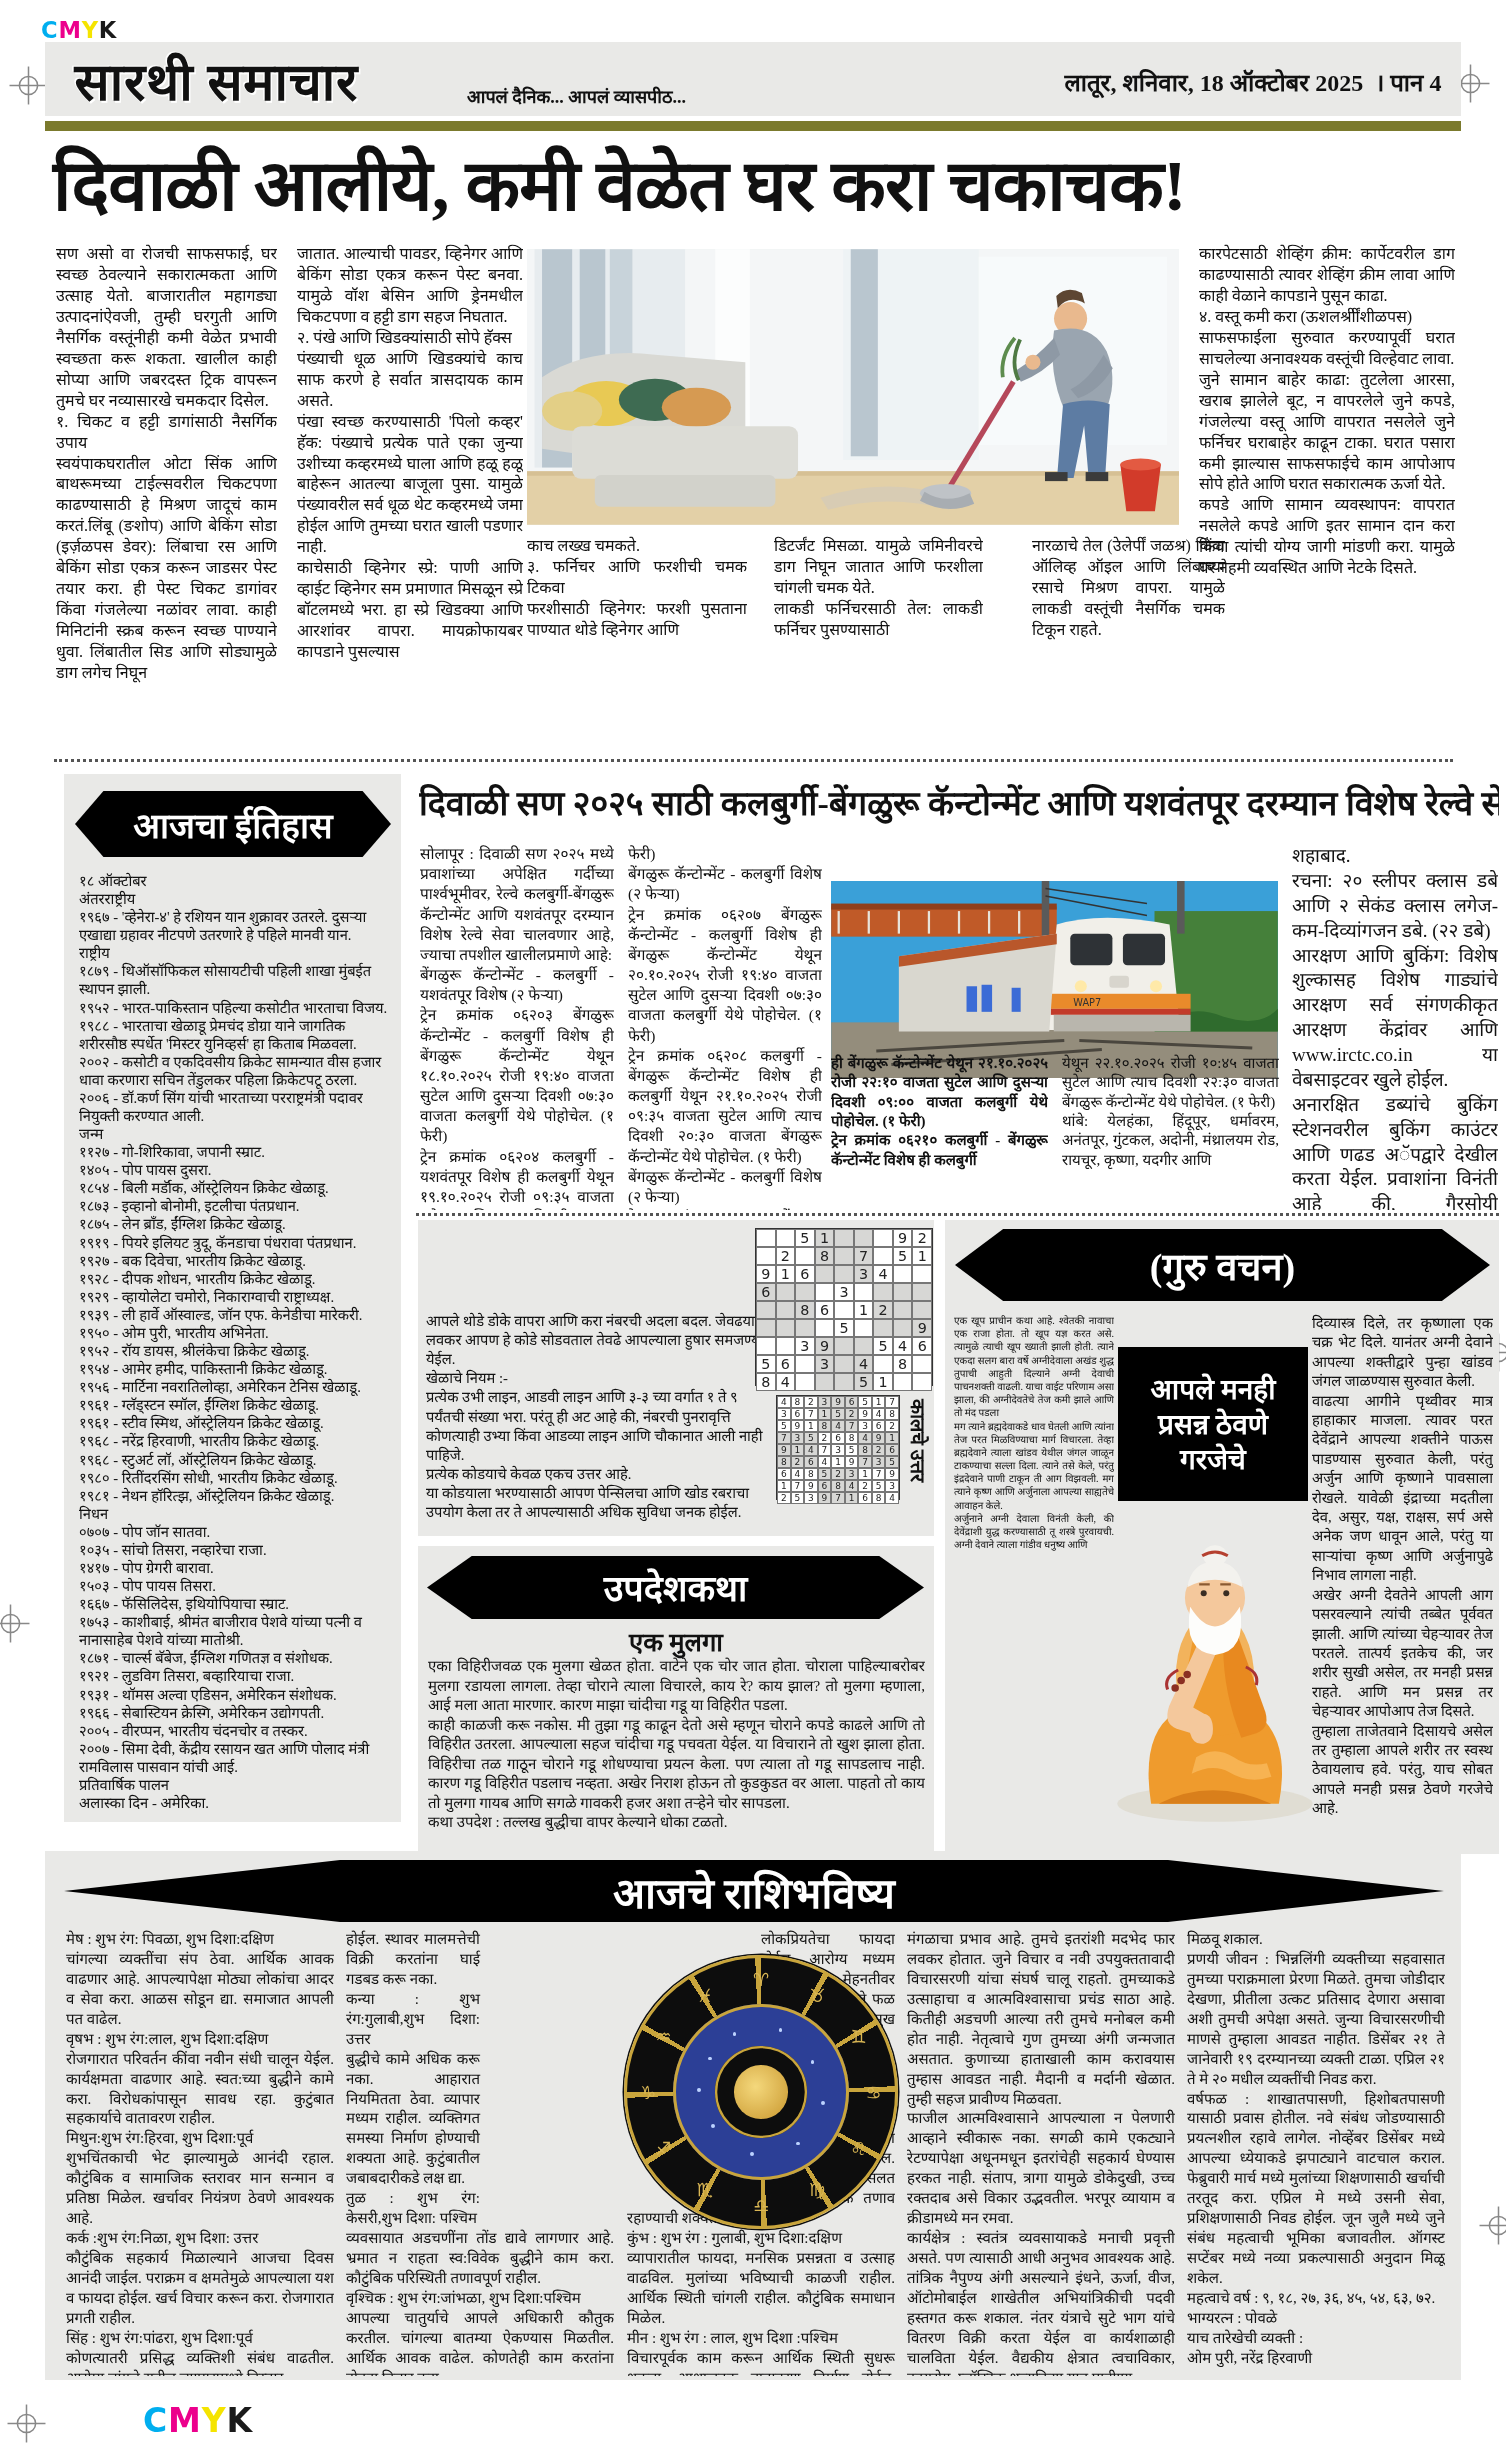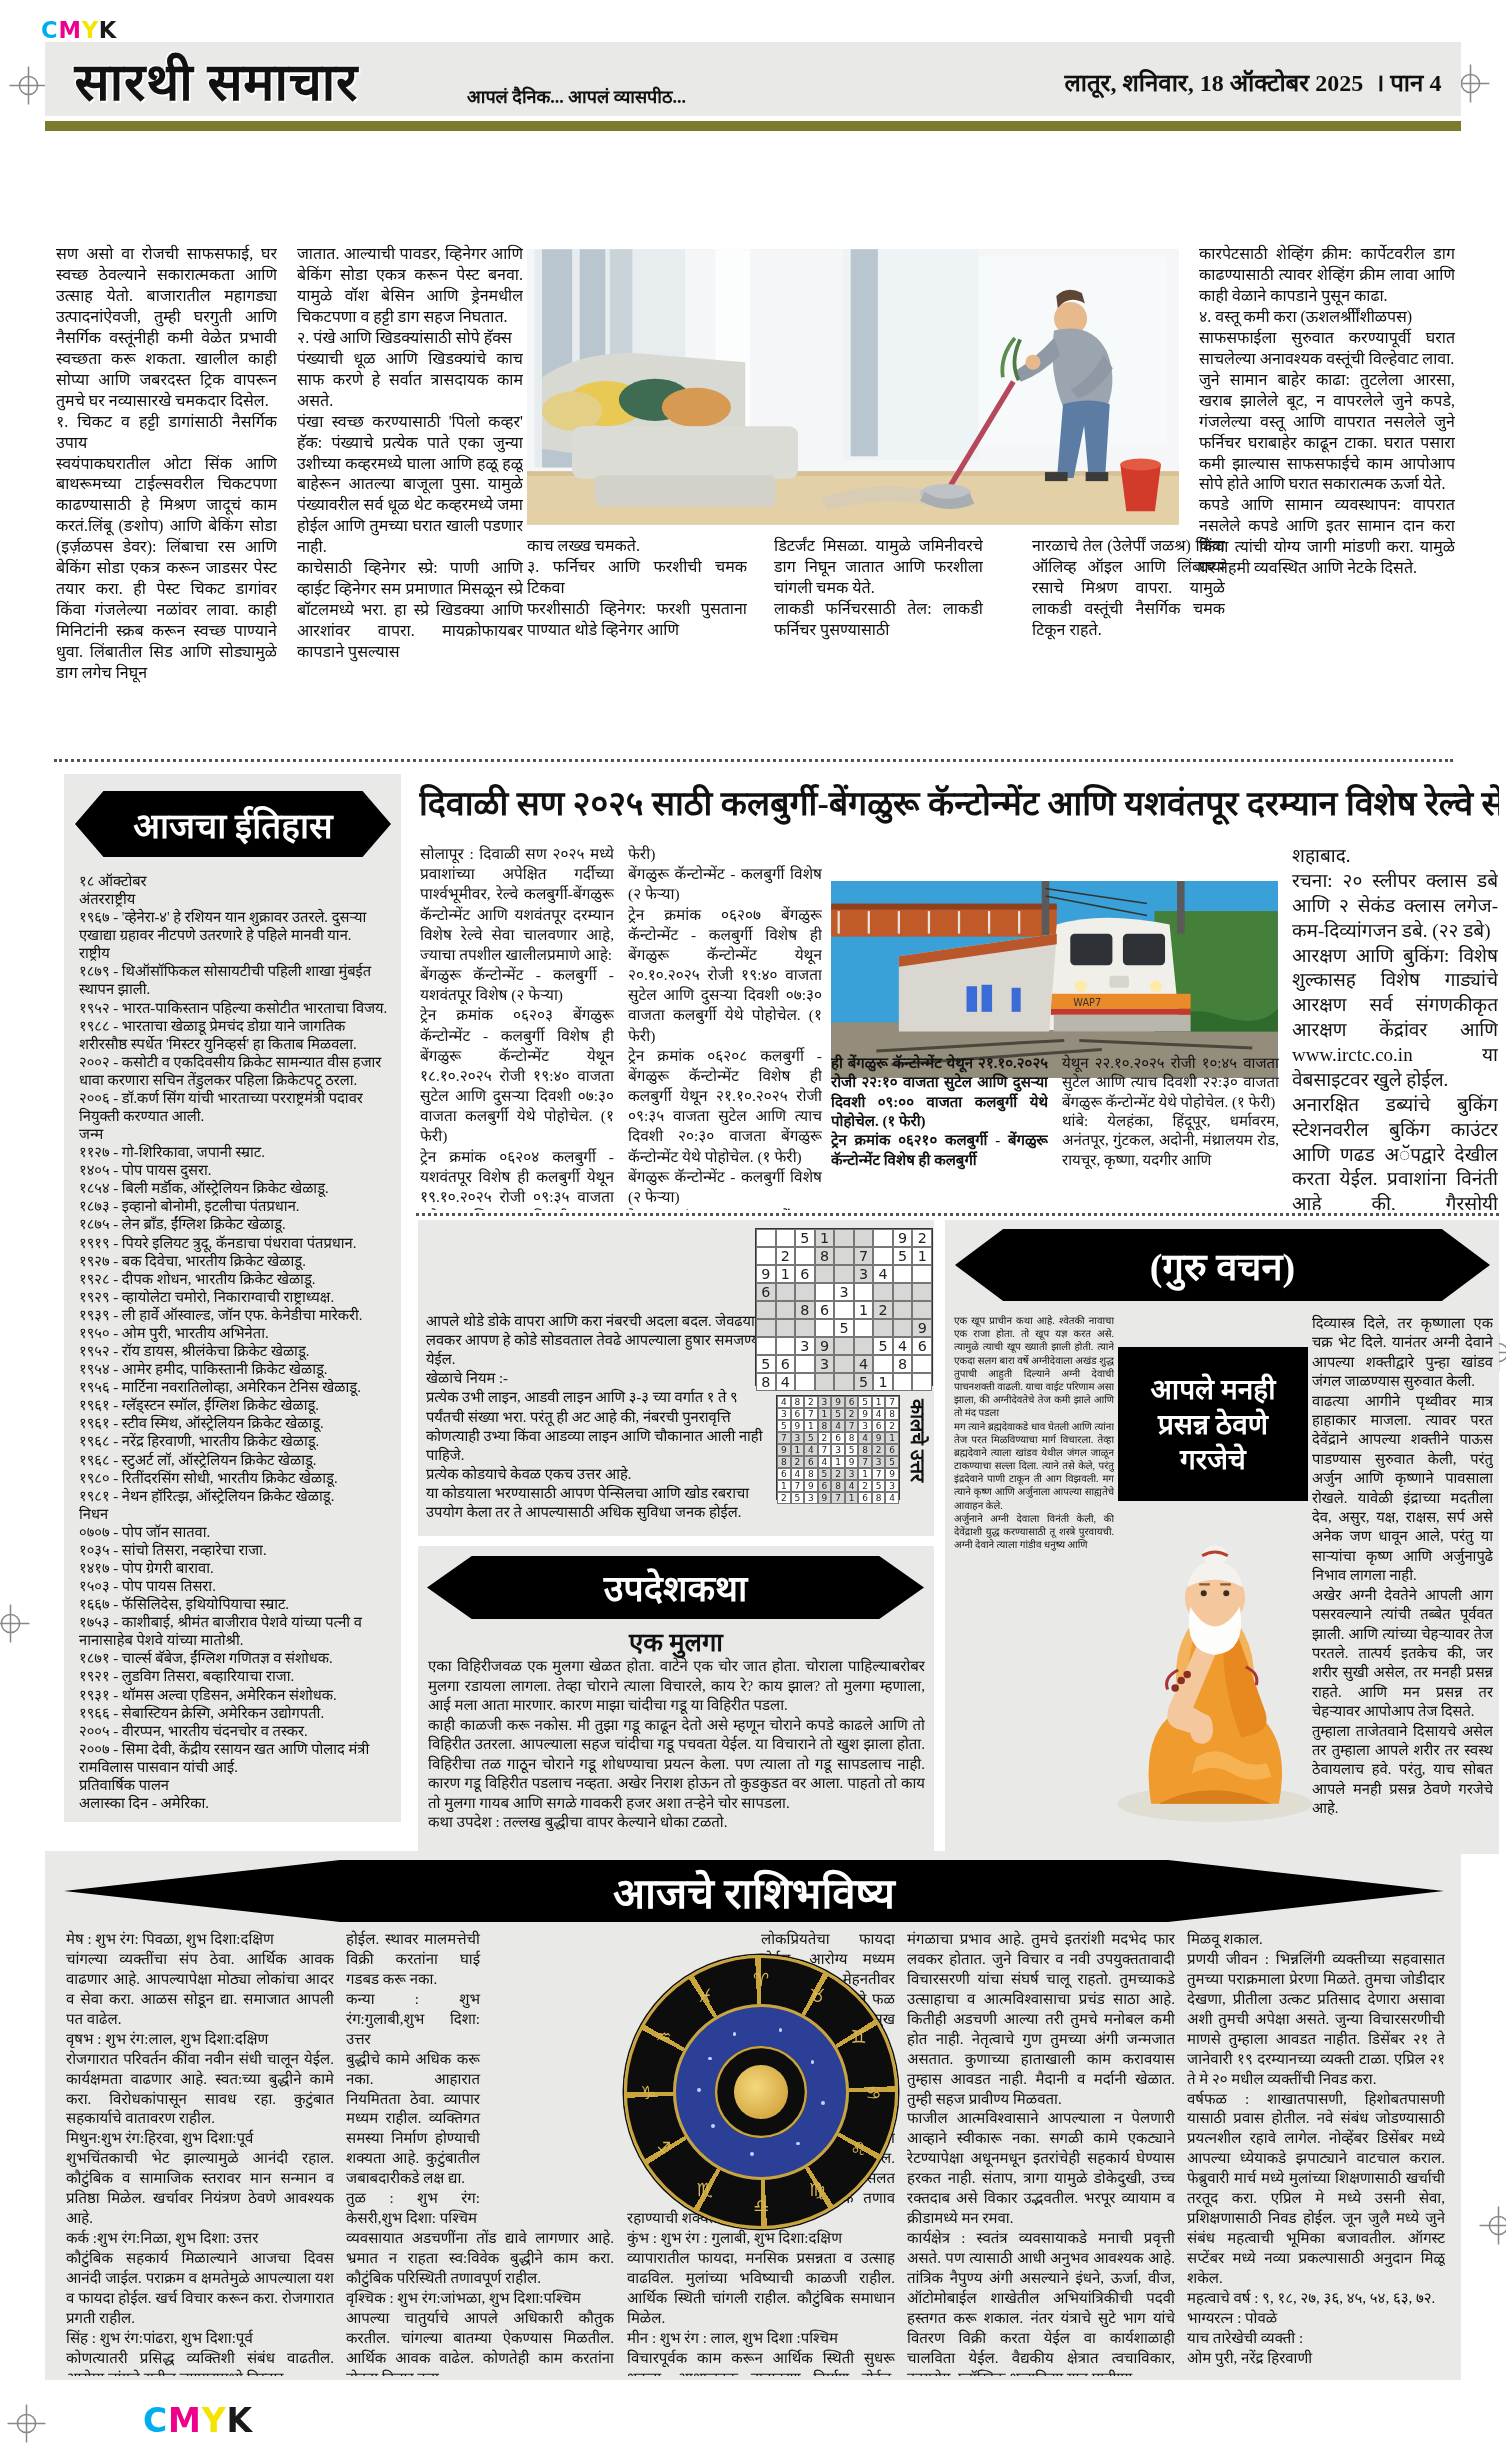--- a/index.html
+++ b/index.html
@@ -165,20 +165,21 @@
       </svg>
     </div>
 
   <div class="masthead" data-interactable="false">
     <div class="mast-logo" data-interactable="false">सारथी समाचार</div>
     <div class="mast-tag" data-interactable="false">आपलं दैनिक... आपलं व्यासपीठ...</div>
     <div class="mast-date" data-interactable="false"><span data-interactable="false">लातूर, शनिवार, 18 ऑक्टोबर 2025</span>&nbsp;&nbsp;<span data-interactable="false">। पान 4</span></div>
   </div>
   <div class="rule-olive" data-interactable="false"></div>
 
+  <div class="headline" data-interactable="false">दिवाळी आलीये, कमी वेळेत घर करा चकाचक!</div>
 
   <div class="col cl-c1" data-interactable="false">सण असो वा रोजची साफसफाई, घर स्वच्छ ठेवल्याने सकारात्मकता आणि उत्साह येतो. बाजारातील महागड्या उत्पादनांऐवजी, तुम्ही घरगुती आणि नैसर्गिक वस्तूंनीही कमी वेळेत प्रभावी स्वच्छता करू शकता. खालील काही सोप्या आणि जबरदस्त ट्रिक वापरून तुमचे घर नव्यासारखे चमकदार दिसेल.
 १. चिकट व हट्टी डागांसाठी नैसर्गिक उपाय
 स्वयंपाकघरातील ओटा सिंक आणि बाथरूमच्या टाईल्सवरील चिकटपणा काढण्यासाठी हे मिश्रण जादूचं काम करतं.लिंबू (ङशोप) आणि बेकिंग सोडा (इर्ज़ळपस डेवर): लिंबाचा रस आणि बेकिंग सोडा एकत्र करून जाडसर पेस्ट तयार करा. ही पेस्ट चिकट डागांवर किंवा गंजलेल्या नळांवर लावा. काही मिनिटांनी स्क्रब करून स्वच्छ पाण्याने धुवा. लिंबातील सिड आणि सोड्यामुळे डाग लगेच निघून</div>
   <div class="col cl-c2" data-interactable="false">जातात. आल्याची पावडर, व्हिनेगर आणि बेकिंग सोडा एकत्र करून पेस्ट बनवा. यामुळे वॉश बेसिन आणि ड्रेनमधील चिकटपणा व हट्टी डाग सहज निघतात.
 २. पंखे आणि खिडक्यांसाठी सोपे हॅक्स
 पंख्याची धूळ आणि खिडक्यांचे काच साफ करणे हे सर्वात त्रासदायक काम असते.
 पंखा स्वच्छ करण्यासाठी 'पिलो कव्हर' हॅक: पंख्याचे प्रत्येक पाते एका जुन्या उशीच्या कव्हरमध्ये घाला आणि हळू हळू बाहेरून आतल्या बाजूला पुसा. यामुळे पंख्यावरील सर्व धूळ थेट कव्हरमध्ये जमा होईल आणि तुमच्या घरात खाली पडणार नाही.
 काचेसाठी व्हिनेगर स्प्रे: पाणी आणि व्हाईट व्हिनेगर सम प्रमाणात मिसळून स्प्रे बॉटलमध्ये भरा. हा स्प्रे खिडक्या आणि आरशांवर वापरा. मायक्रोफायबर कापडाने पुसल्यास</div>
 

